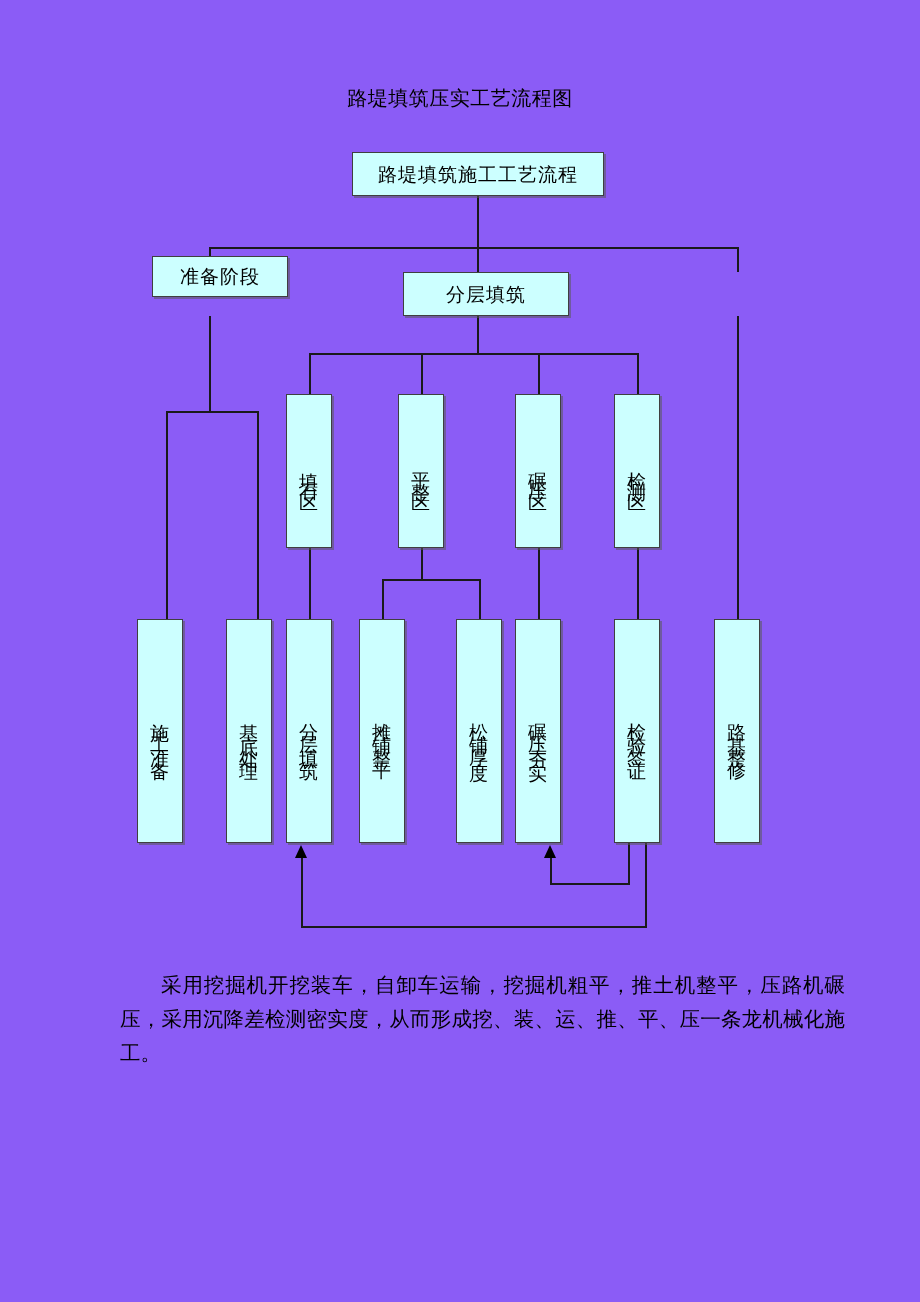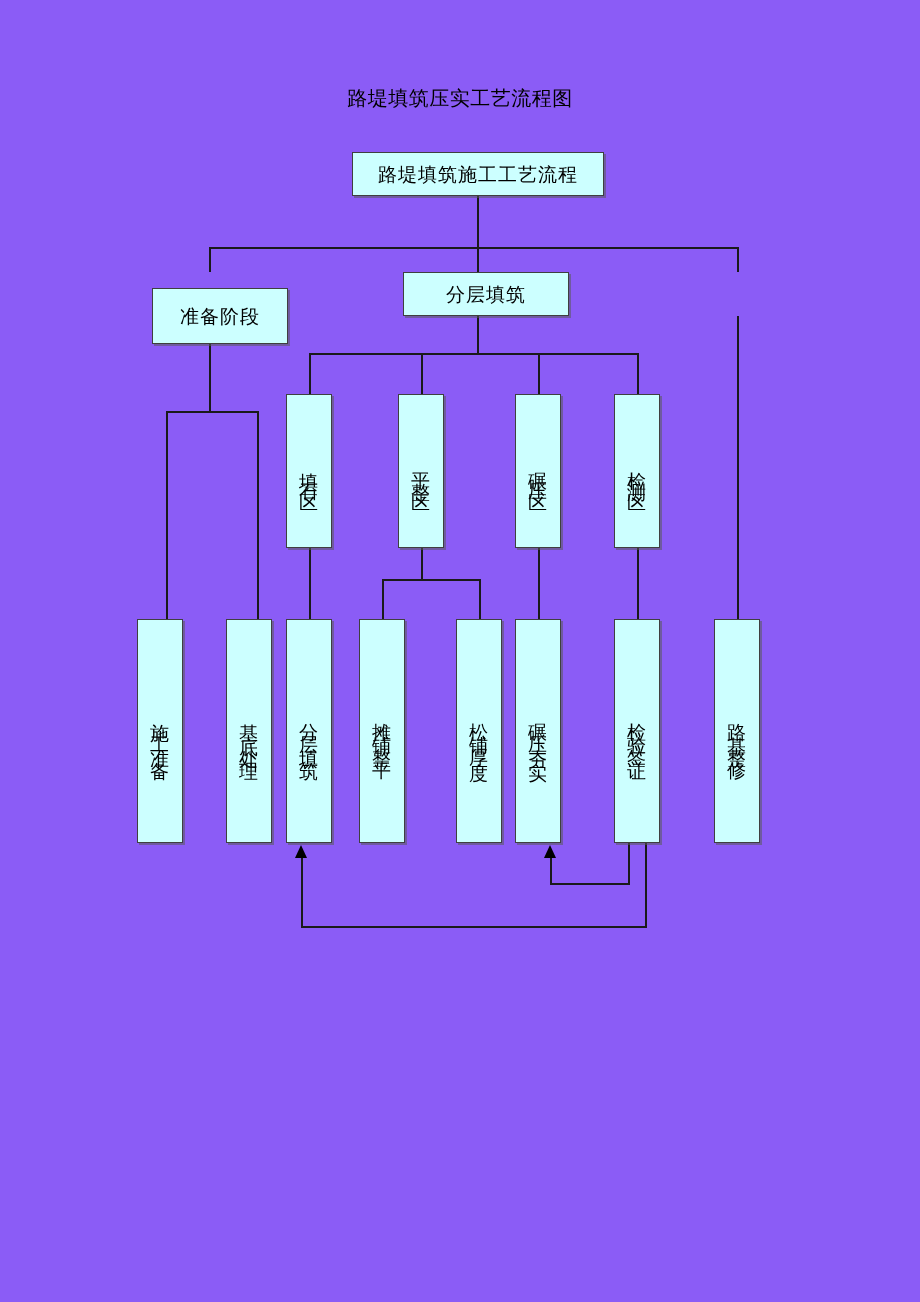--- a/index.html
+++ b/index.html
@@ -154,34 +154,35 @@
     <div class="ln v" style="left:550px; top:857px; height:27px;"></div>
     <div class="arrow-up" style="left:544px; top:845px;"></div>
 
     <div class="ln v" style="left:645px; top:843px; height:85px;"></div>
     <div class="ln h" style="left:301px; top:926px; width:346px;"></div>
     <div class="ln v" style="left:301px; top:857px; height:70px;"></div>
     <div class="arrow-up" style="left:295px; top:845px;"></div>
 
     <div class="node" style="left:352px; top:152px; width:252px; height:44px;">路堤填筑施工工艺流程</div>
 
-    <div class="node" style="left:152px; top:288px; width:136px; height:56px;">准备阶段</div>
+    <div class="node" style="left:152px; top:256px; width:136px; height:41px;">准备阶段</div>
     <div class="node" style="left:403px; top:272px; width:166px; height:44px;">分层填筑</div>
 
     <div class="node vert" style="left:286px; top:394px; width:46px; height:154px;">填石区</div>
     <div class="node vert" style="left:398px; top:394px; width:46px; height:154px;">平整区</div>
     <div class="node vert" style="left:515px; top:394px; width:46px; height:154px;">碾压区</div>
     <div class="node vert" style="left:614px; top:394px; width:46px; height:154px;">检测区</div>
 
     <div class="node vert-tall" style="left:137px; top:619px; width:46px; height:224px;">施工准备</div>
     <div class="node vert-tall" style="left:226px; top:619px; width:46px; height:224px;">基底处理</div>
     <div class="node vert-tall" style="left:286px; top:619px; width:46px; height:224px;">分层填筑</div>
     <div class="node vert-tall" style="left:359px; top:619px; width:46px; height:224px;">摊铺整平</div>
     <div class="node vert-tall" style="left:456px; top:619px; width:46px; height:224px;">松铺厚度</div>
     <div class="node vert-tall" style="left:515px; top:619px; width:46px; height:224px;">碾压夯实</div>
     <div class="node vert-tall" style="left:614px; top:619px; width:46px; height:224px;">检验签证</div>
     <div class="node vert-tall" style="left:714px; top:619px; width:46px; height:224px;">路基整修</div>
 
   </div>
 
+  <div class="body-para">采用挖掘机开挖装车，自卸车运输，挖掘机粗平，推土机整平，压路机碾压，采用沉降差检测密实度，从而形成挖、装、运、推、平、压一条龙机械化施工。</div>
 
 
 </div>
 
 </body></html>

